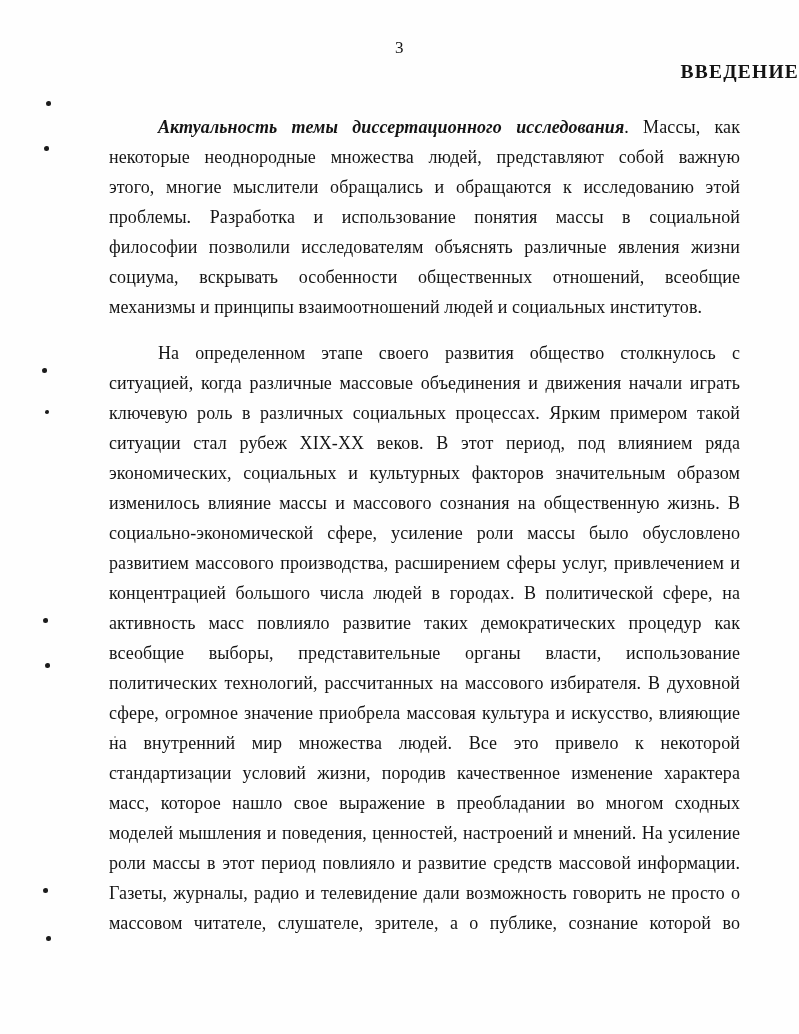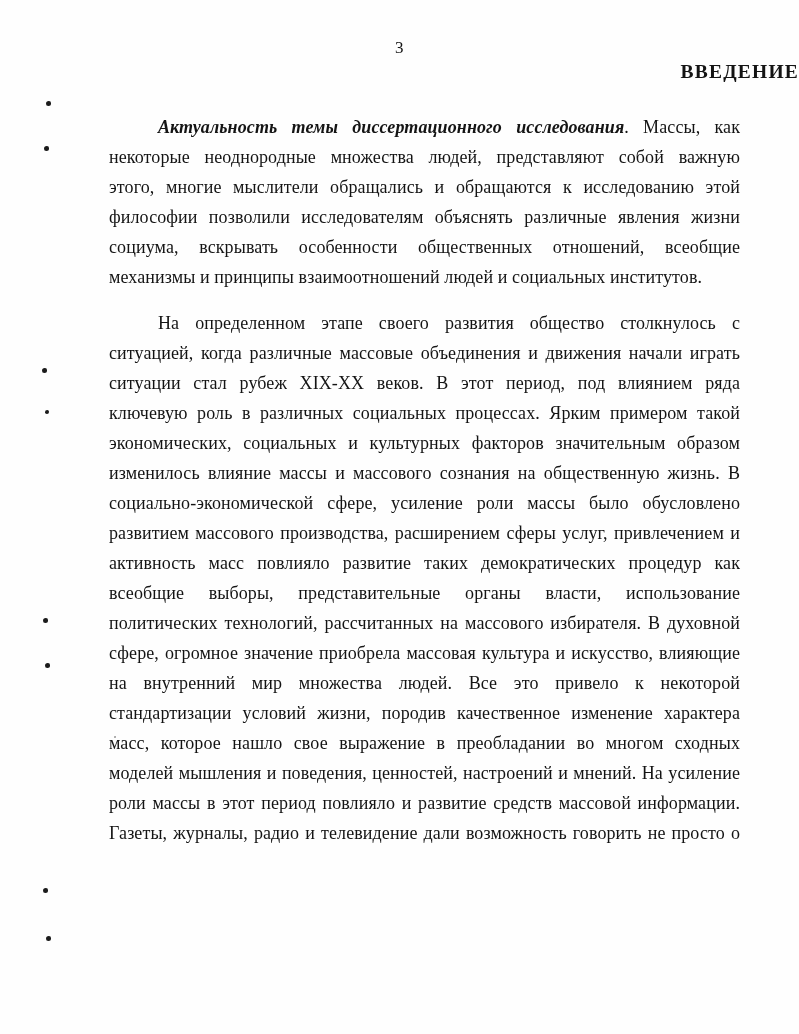--- a/index.html
+++ b/index.html
@@ -68,43 +68,46 @@
 <body>
 
 <div class="page">
   <div class="page-number">3</div>
   <div class="heading">ВВЕДЕНИЕ</div>
   <div class="body-text" id="body-text">
       <div class="paragraph">
         <div class="pline first-line"><span class="lead-bold-italic">Актуальность темы диссертационного исследования</span><span>. Массы, как</span></div>
         <div class="pline">некоторые неоднородные множества людей, представляют собой важную</div>
         <div class="pline">этого, многие мыслители обращались и обращаются к исследованию этой</div>
+        <div class="pline">проблемы. Разработка и использование понятия массы в социальной</div>
         <div class="pline">философии позволили исследователям объяснять различные явления жизни</div>
         <div class="pline">социума, вскрывать особенности общественных отношений, всеобщие</div>
         <div class="pline no-justify-last">механизмы и принципы взаимоотношений людей и социальных институтов.</div>
       </div>
       <div class="paragraph">
         <div class="pline first-line">На определенном этапе своего развития общество столкнулось с</div>
         <div class="pline">ситуацией, когда различные массовые объединения и движения начали играть</div>
+        <div class="pline">ключевую роль в различных социальных процессах. Ярким примером такой</div>
         <div class="pline">ситуации стал рубеж XIX-XX веков. В этот период, под влиянием ряда</div>
-        <div class="pline">ключевую роль в различных социальных процессах. Ярким примером такой</div>
         <div class="pline">экономических, социальных и культурных факторов значительным образом</div>
         <div class="pline">изменилось влияние массы и массового сознания на общественную жизнь. В</div>
         <div class="pline">социально-экономической сфере, усиление роли массы было обусловлено</div>
         <div class="pline">развитием массового производства, расширением сферы услуг, привлечением и</div>
+        <div class="pline">концентрацией большого числа людей в городах. В политической сфере, на</div>
         <div class="pline">активность масс повлияло развитие таких демократических процедур как</div>
         <div class="pline">всеобщие выборы, представительные органы власти, использование</div>
         <div class="pline">политических технологий, рассчитанных на массового избирателя. В духовной</div>
         <div class="pline">сфере, огромное значение приобрела массовая культура и искусство, влияющие</div>
         <div class="pline">на внутренний мир множества людей. Все это привело к некоторой</div>
         <div class="pline">стандартизации условий жизни, породив качественное изменение характера</div>
         <div class="pline">масс, которое нашло свое выражение в преобладании во многом сходных</div>
         <div class="pline">моделей мышления и поведения, ценностей, настроений и мнений. На усиление</div>
         <div class="pline">роли массы в этот период повлияло и развитие средств массовой информации.</div>
         <div class="pline">Газеты, журналы, радио и телевидение дали возможность говорить не просто о</div>
+        <div class="pline">массовом читателе, слушателе, зрителе, а о публике, сознание которой во</div>
       </div>
     </div>
   <div id="specks-layer">
       <div class="speck" style="left: 46px; top: 101px; width: 5px; height: 5px;"></div>
       <div class="speck" style="left: 44px; top: 146px; width: 5px; height: 5px;"></div>
       <div class="speck" style="left: 42px; top: 368px; width: 5px; height: 5px;"></div>
       <div class="speck" style="left: 45px; top: 410px; width: 4px; height: 4px;"></div>
       <div class="speck" style="left: 43px; top: 618px; width: 5px; height: 5px;"></div>
       <div class="speck" style="left: 45px; top: 663px; width: 5px; height: 5px;"></div>
       <div class="speck" style="left: 43px; top: 888px; width: 5px; height: 5px;"></div>

